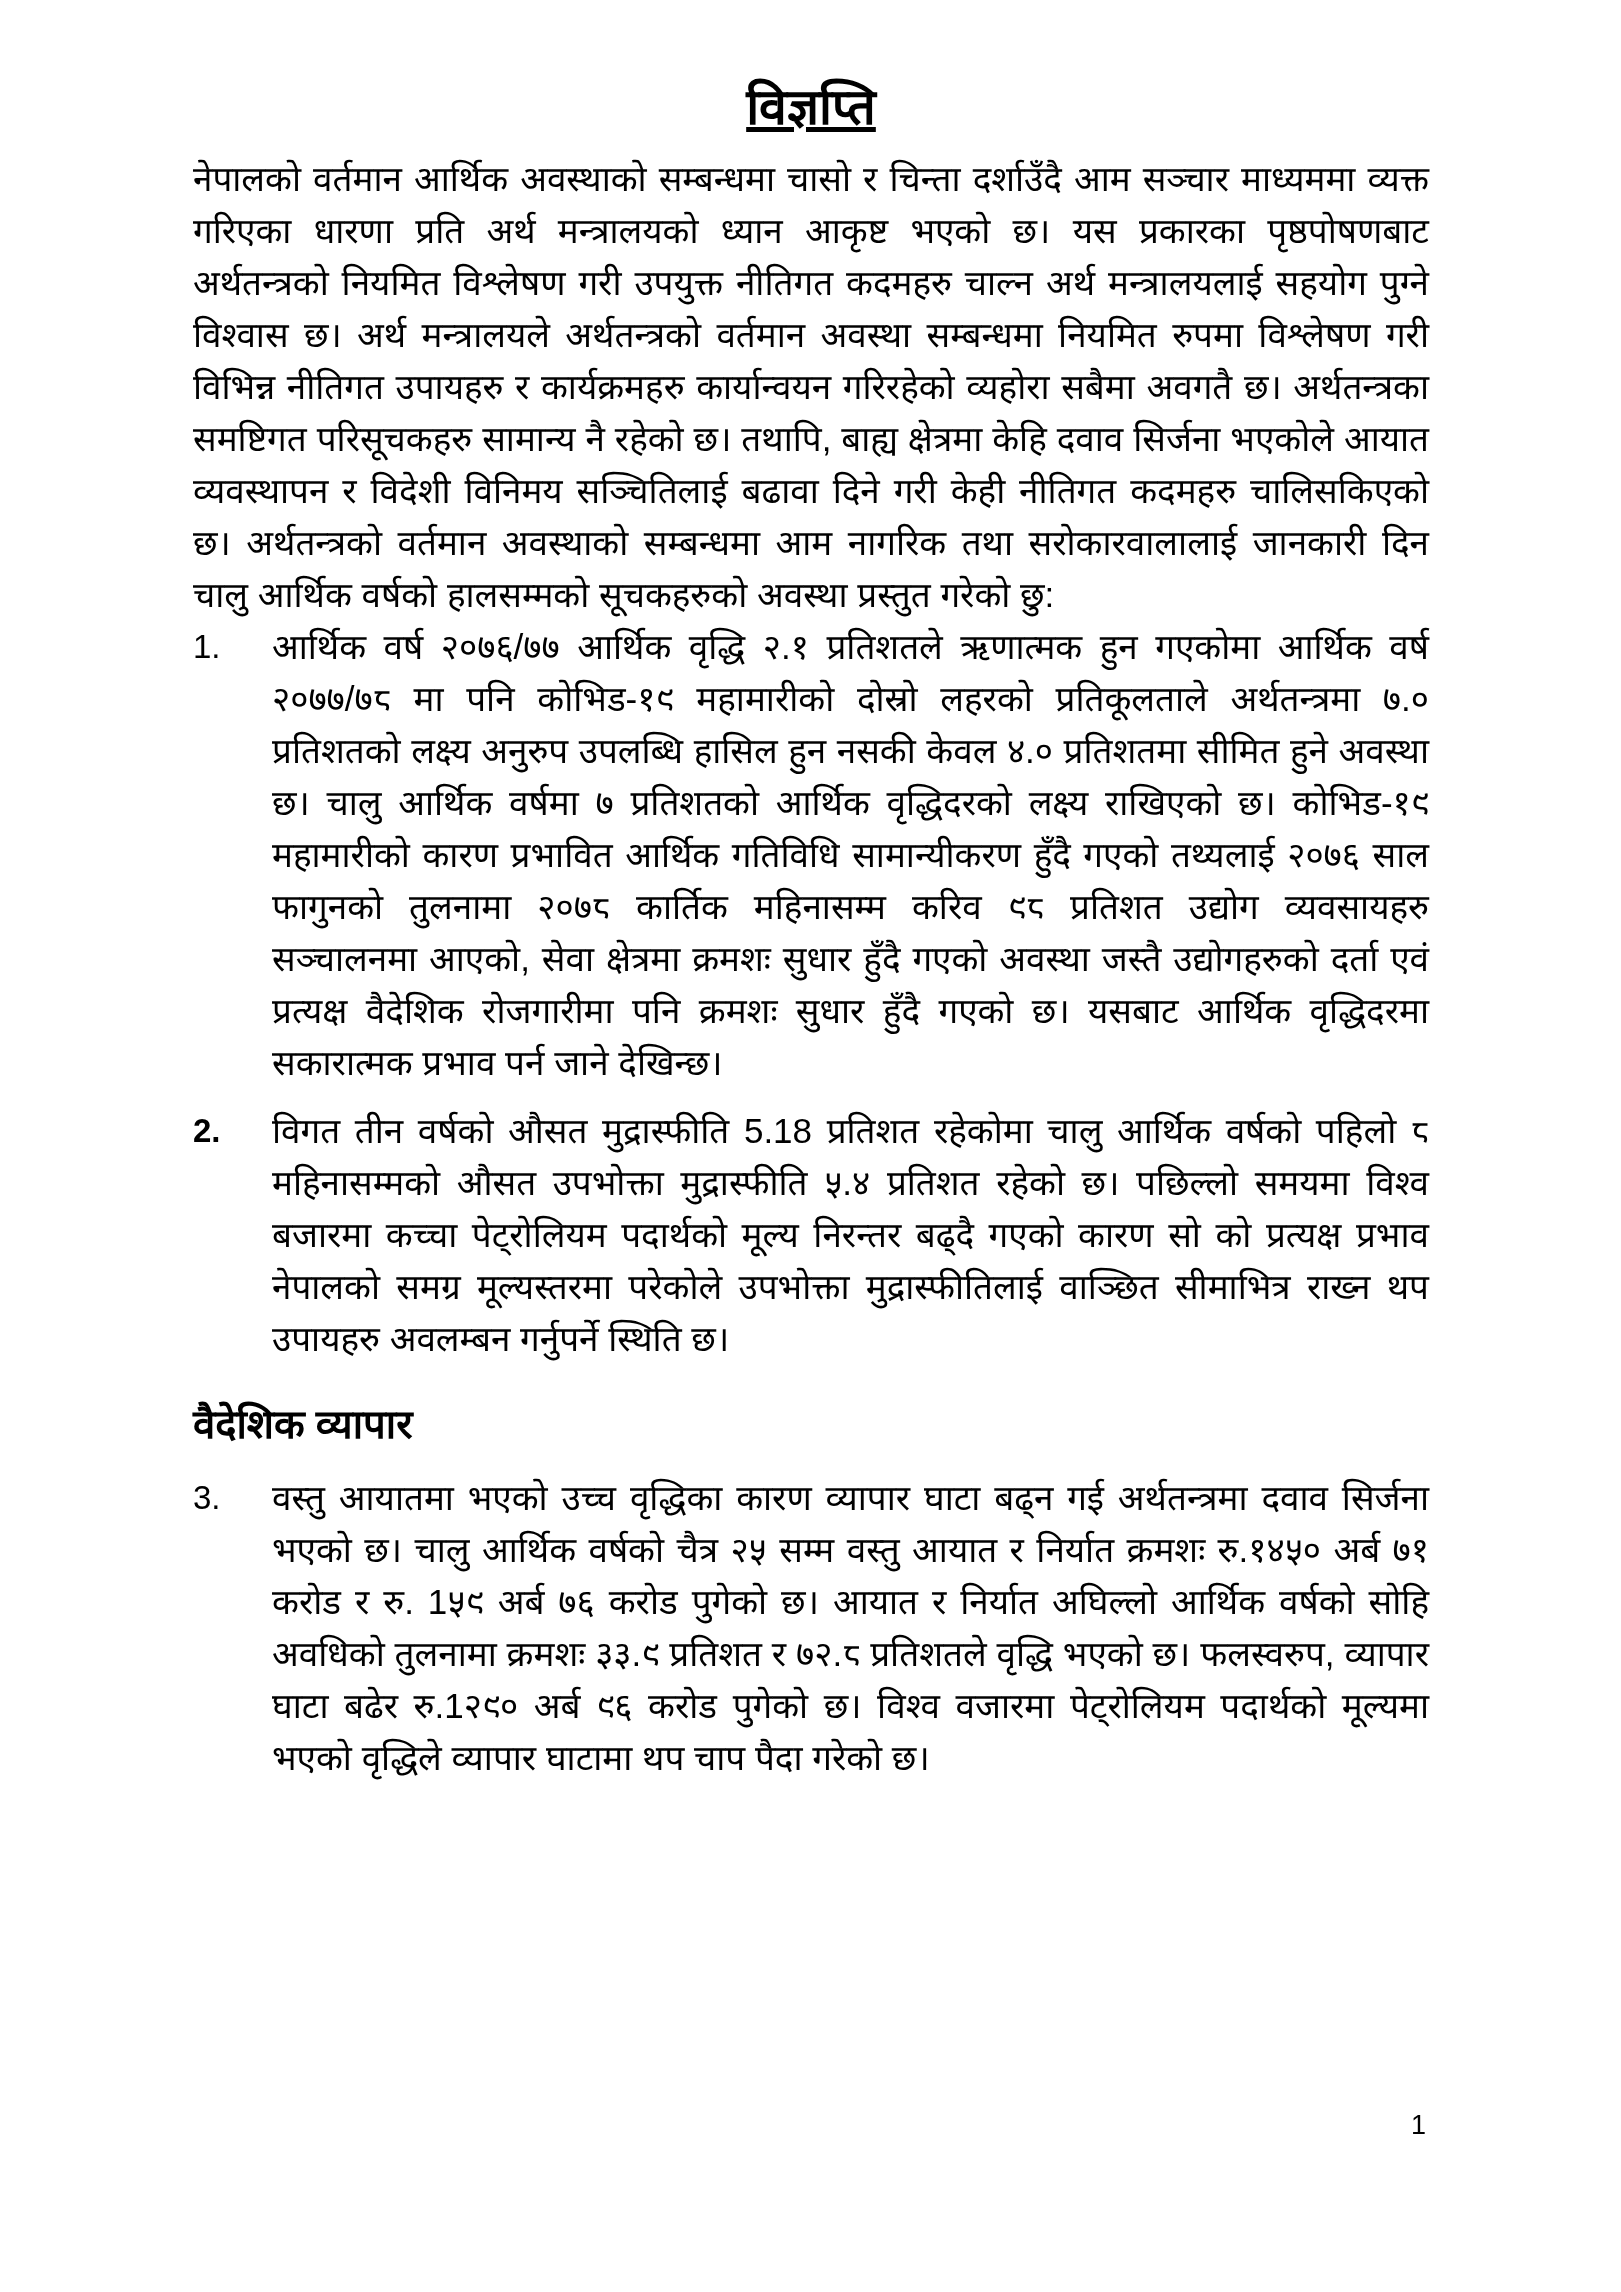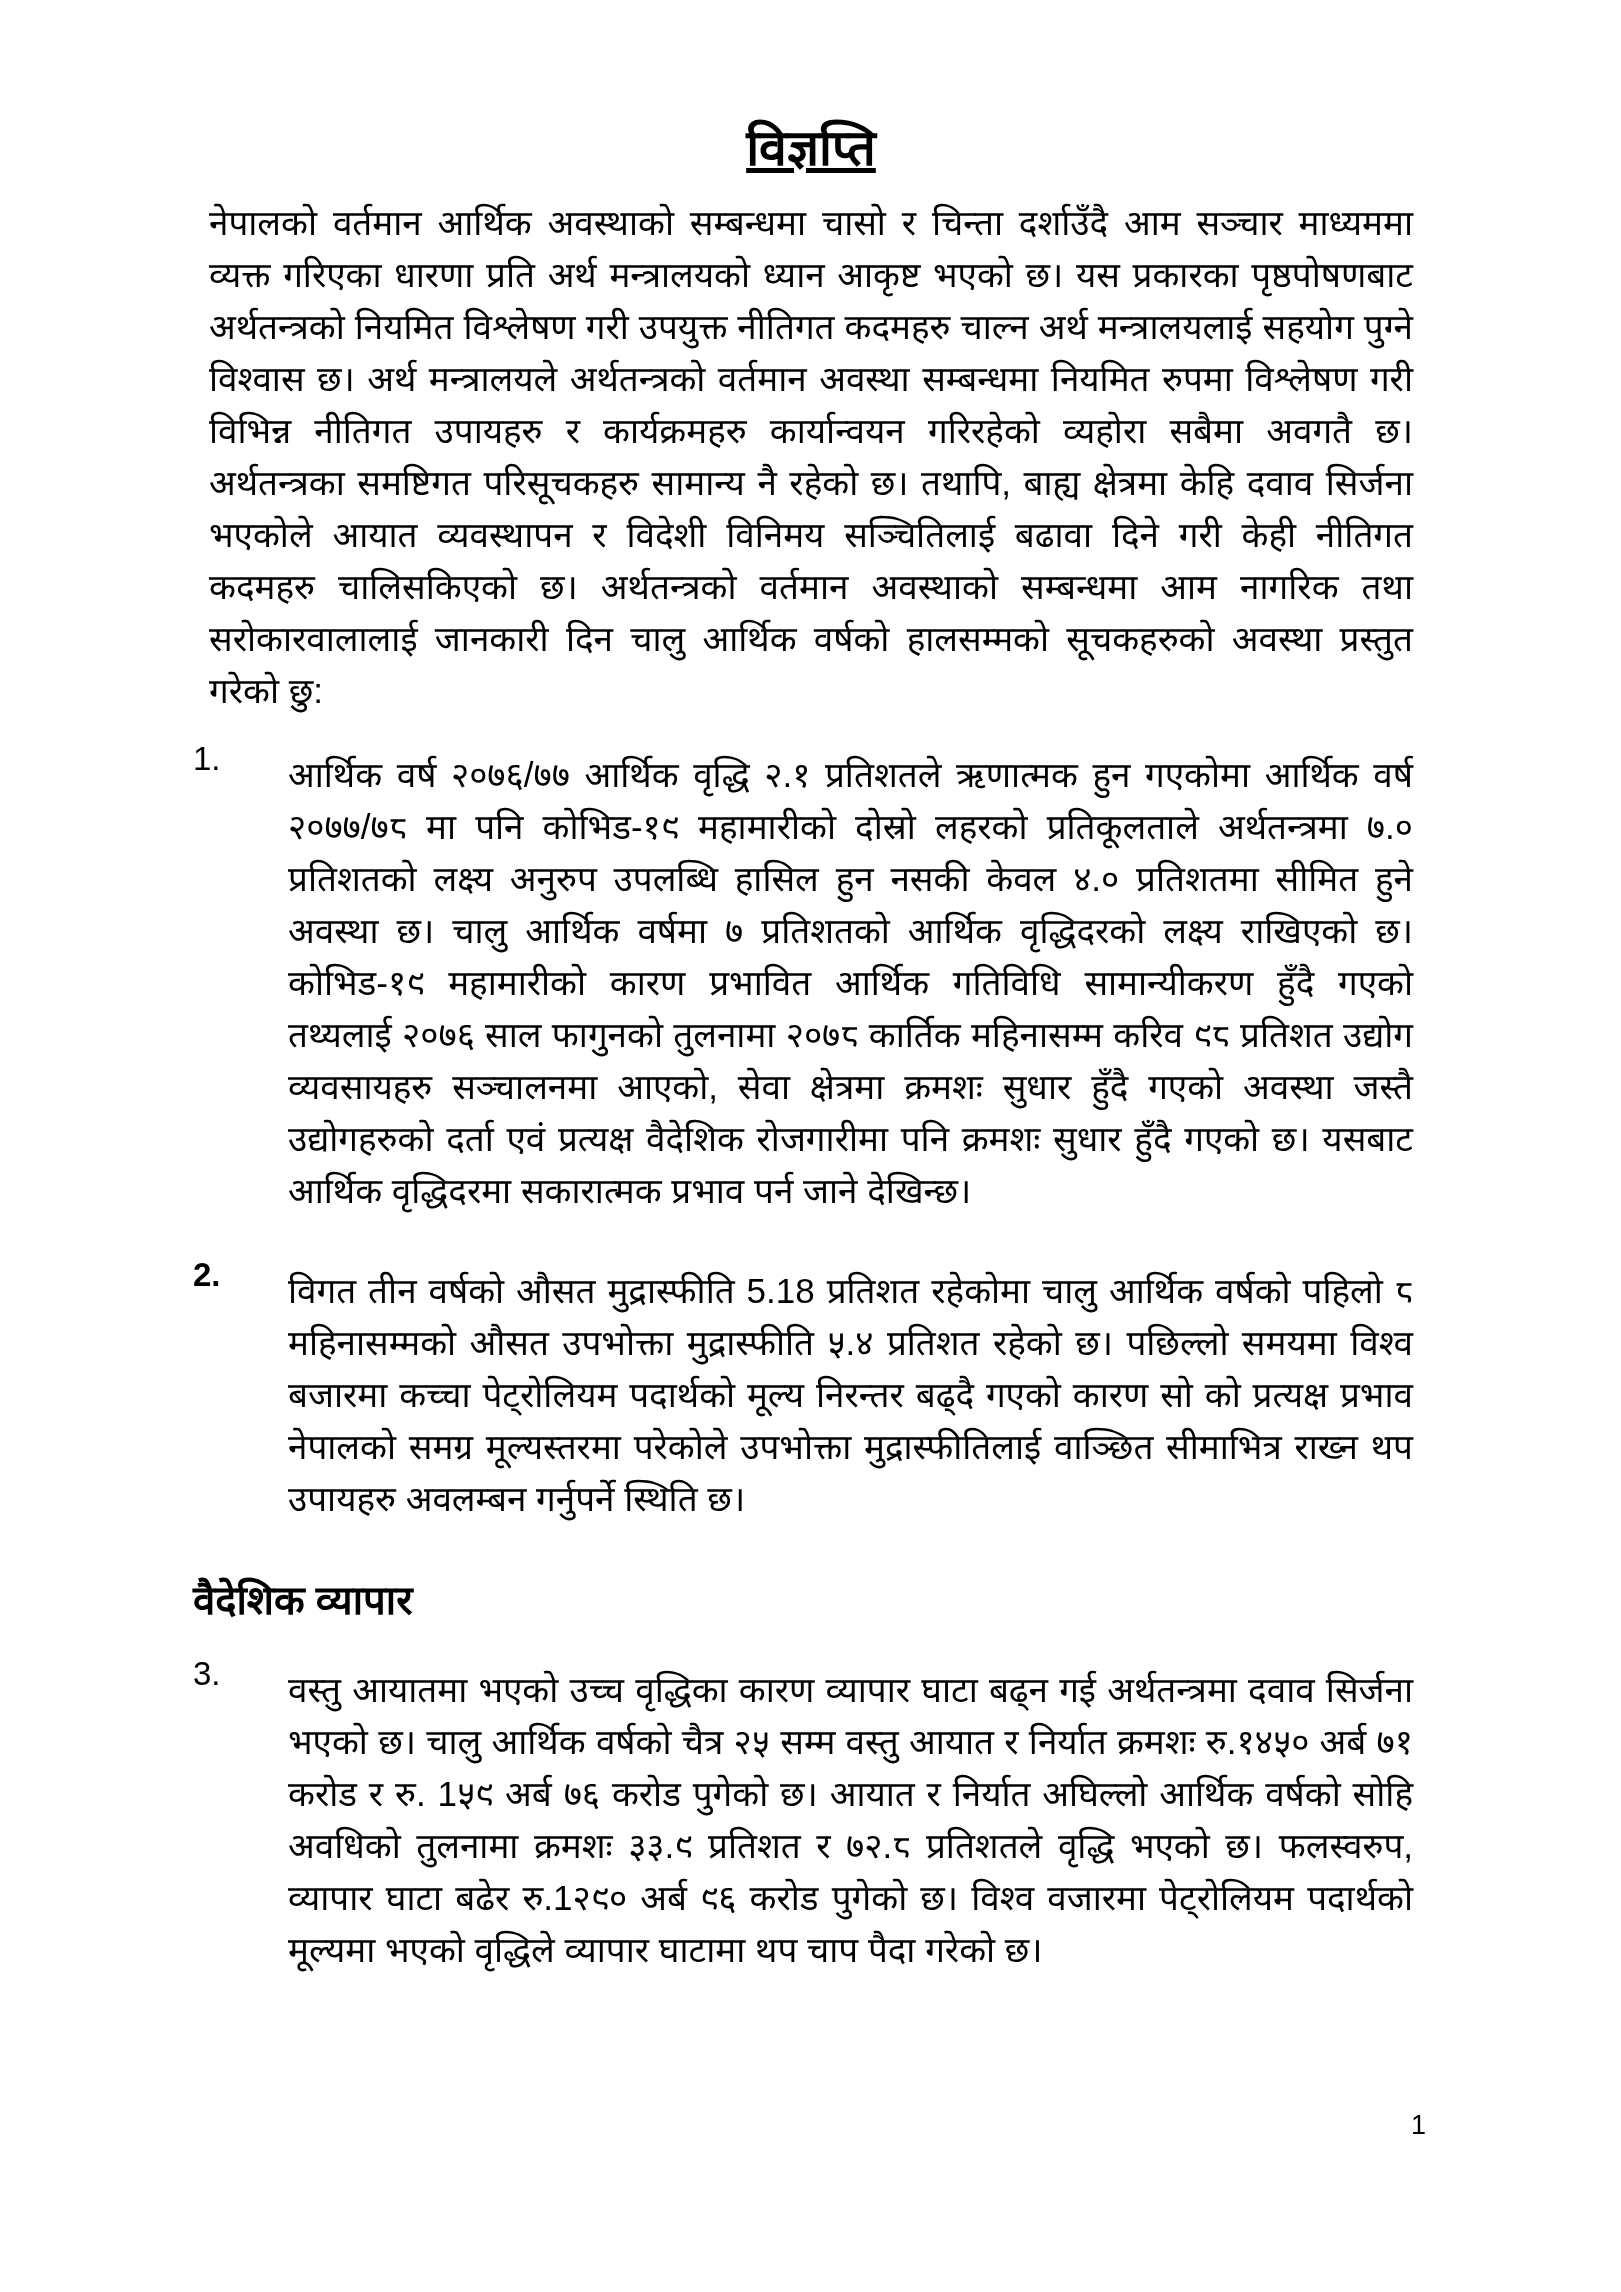--- a/index.html
+++ b/index.html
@@ -8,36 +8,36 @@
     background: #ffffff;
   }
   .page {
     position: relative;
     width: 1621px;
     height: 2275px;
     background: #ffffff;
     color: #000000;
     font-family: "Liberation Sans", sans-serif;
     box-sizing: border-box;
-    padding: 116px 192px 0 193px;
+    padding: 75px 192px 0 193px;
     overflow: hidden;
   }
   .title {
     text-align: center;
     font-size: 50px;
     font-weight: 700;
     text-decoration: underline;
     margin: 0 0 12.5px 0;
     line-height: 1.3;
   }
   .body-text {
     font-size: 35px;
     line-height: 52px;
     text-align: justify;
-    margin: 16px;
+    margin: 0;
     font-weight: 400;
   }
   .section-heading {
     font-size: 40px;
     font-weight: 700;
     margin: 34px 0 23px 0;
     line-height: 1.25;
   }
   .list-item {
     display: flex;

